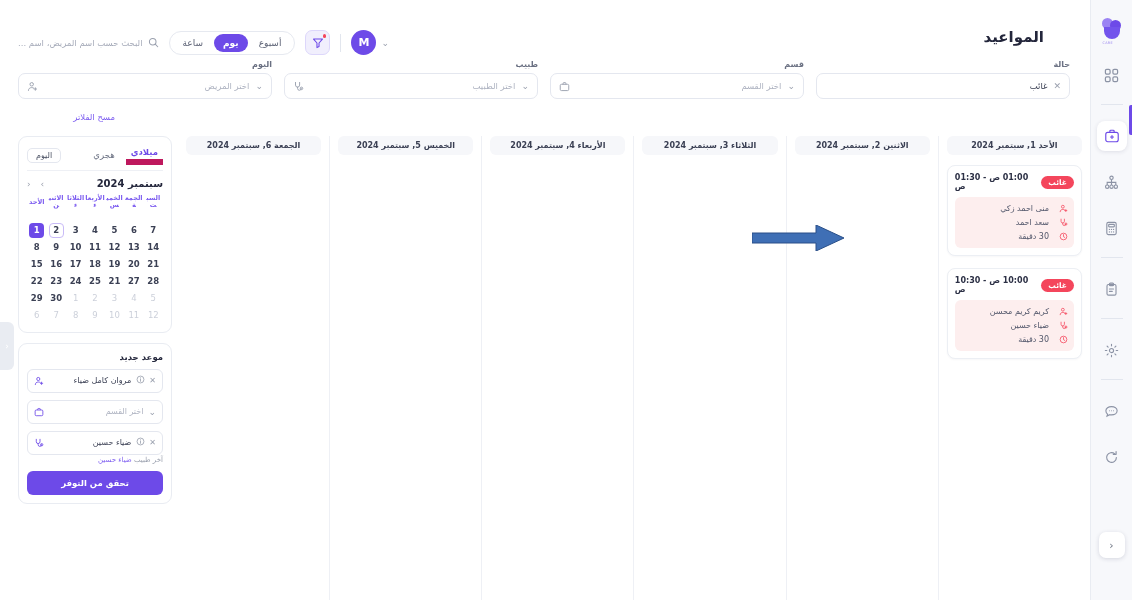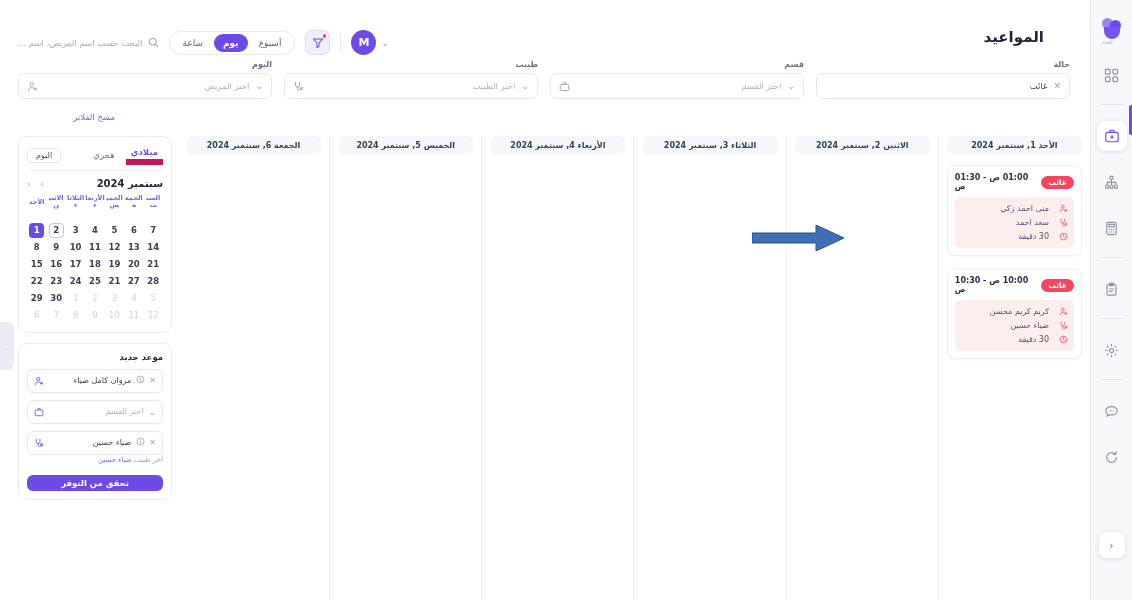--- a/index.html
+++ b/index.html
@@ -200,21 +200,21 @@
     margin-bottom: 7px;
   }
   .nf .ph { flex:1; font-size: 8px; color:#aeb3c1; }
   .nf .val { flex:1; font-size: 8px; color:#3b4054; }
   .nf .ic { color:#6d4ae8; display:flex; }
   .nf .trail { display:flex; flex-direction: row; align-items:center; gap:4px; color:#9aa0ae; font-size:8px;}
   .hint { font-size: 7px; color:#7c5cf0; margin: -3px 0 7px 0; text-align:right; }
   .hint .lbl { color:#9aa0ae; }
   .primary-btn {
     width:100%; background:#6d4ae8; color:#fff; border:none; border-radius:6px;
-    height: 16px; font-size: 8.5px; font-weight:bold;
+    height: 24px; font-size: 8.5px; font-weight:bold;
     font-family: "DejaVu Sans", "Liberation Sans", sans-serif;
   }
 
   
   #left-tab {
     position:absolute; left: 0; top: 322px; width: 14px; height: 48px;
     background:#e9ecf2; border-radius: 0 6px 6px 0;
     display:flex; align-items:center; justify-content:center;
     color:#fff; font-size: 9px;
   }

